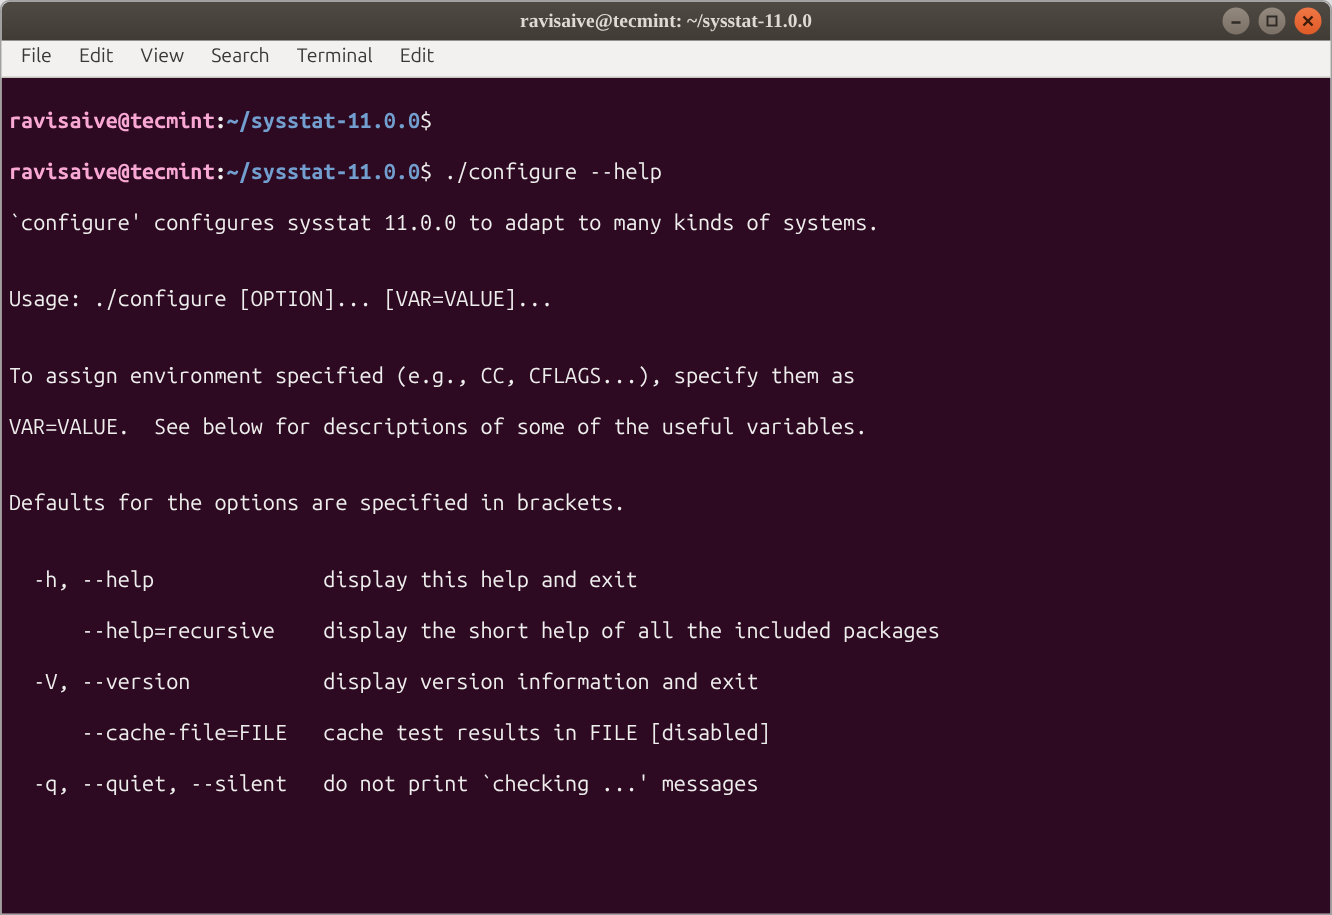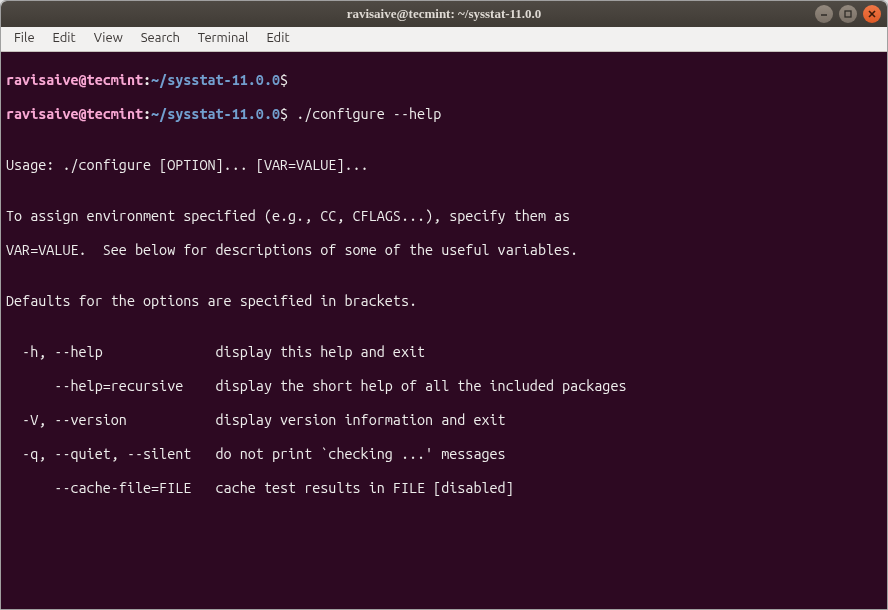--- a/index.html
+++ b/index.html
@@ -117,33 +117,34 @@
   <div class="menu-item">Edit</div>
   <div class="menu-item">View</div>
   <div class="menu-item">Search</div>
   <div class="menu-item">Terminal</div>
   <div class="menu-item">Edit</div>
 </div>
 
 <div class="terminal">
 <div><span class="prompt-user">ravisaive@tecmint</span><span class="prompt-colon">:</span><span class="prompt-path">~/sysstat-11.0.0</span><span class="prompt-dollar">$</span><span class="cmd"> </span></div>
 <div><span class="prompt-user">ravisaive@tecmint</span><span class="prompt-colon">:</span><span class="prompt-path">~/sysstat-11.0.0</span><span class="prompt-dollar">$</span><span class="cmd"> ./configure --help</span></div>
+<div>`configure' configures sysstat 11.0.0 to adapt to many kinds of systems.</div>
 <div></div>
 <div>Usage: ./configure [OPTION]... [VAR=VALUE]...</div>
 <div></div>
 <div>To assign environment specified (e.g., CC, CFLAGS...), specify them as</div>
 <div>VAR=VALUE.  See below for descriptions of some of the useful variables.</div>
 <div></div>
 <div>Defaults for the options are specified in brackets.</div>
 <div></div>
 <div>  -h, --help              display this help and exit</div>
 <div>      --help=recursive    display the short help of all the included packages</div>
 <div>  -V, --version           display version information and exit</div>
+<div>      --cache-file=FILE   cache test results in FILE [disabled]</div>
 <div>  -q, --quiet, --silent   do not print `checking ...' messages</div>
-<div>      --cache-file=FILE   cache test results in FILE [disabled]</div>
 
 
 
 <div></div>
 
 
 
 
 
 <div></div>

